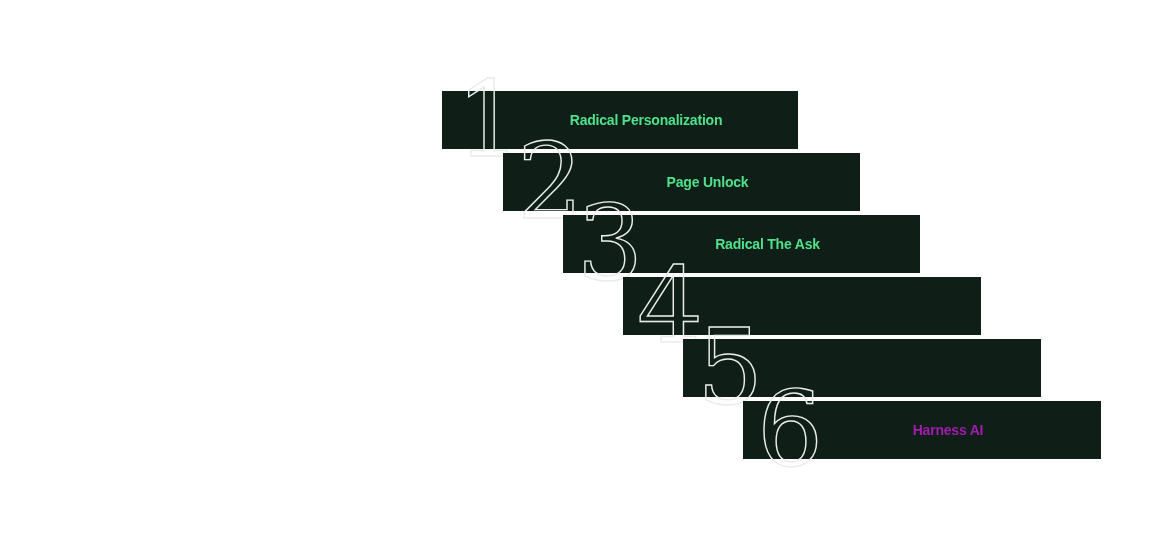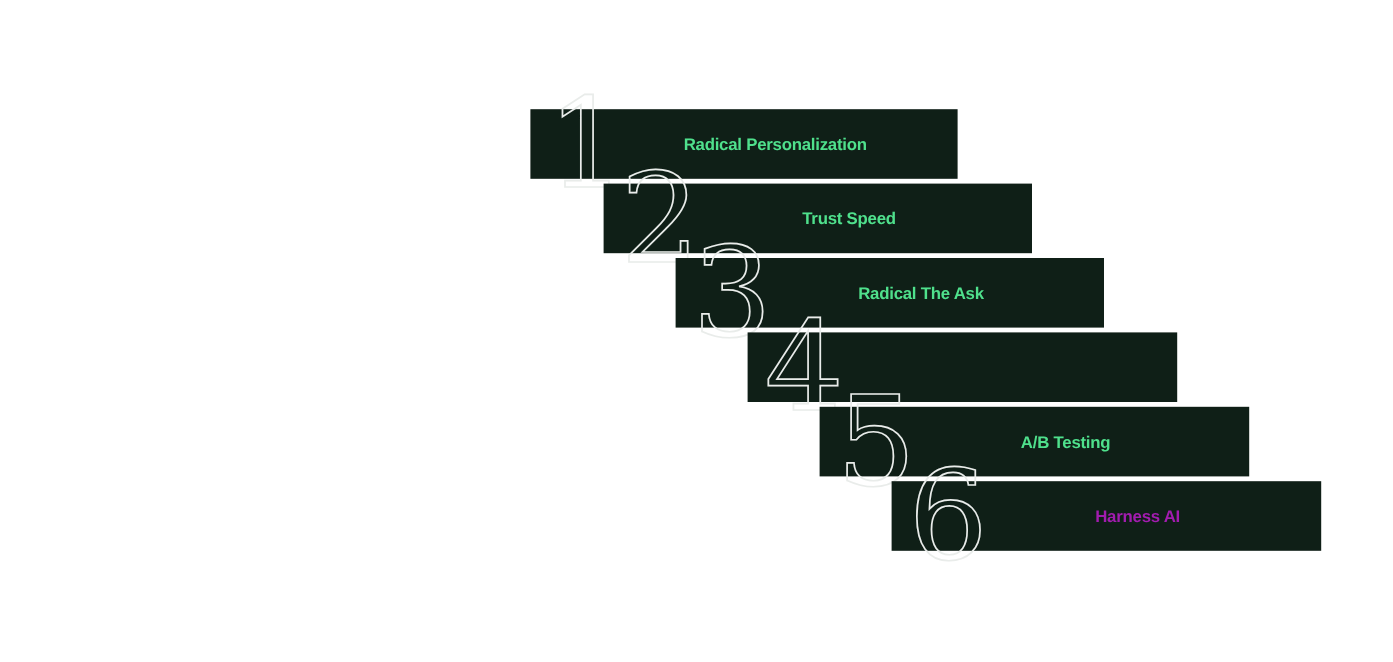--- a/index.html
+++ b/index.html
@@ -114,38 +114,37 @@
 
     <div class="step" style="left: 442px; top: 91px; width: 356px; height: 58px;">
       <div class="step-bar" style="background: rgb(15, 31, 23);"></div>
       <div class="step-numeral" style="-webkit-text-stroke: 1.4px rgb(233, 236, 234);">1</div>
       <div class="step-label" style="height: 58px; color: rgb(79, 224, 140);">Radical Personalization</div>
     </div>
 
     <div class="step" style="left: 503px; top: 153px; width: 357px; height: 58px;">
       <div class="step-bar" style="background: rgb(15, 31, 23);"></div>
       <div class="step-numeral" style="-webkit-text-stroke: 1.4px rgb(233, 236, 234);">2</div>
-      <div class="step-label" style="height: 58px; color: rgb(79, 224, 140);">Trust Speed</div>
+      <div class="step-label" style="height: 58px; color: rgb(79, 224, 140);">Page Unlock</div>
     </div>
 
     <div class="step" style="left: 563px; top: 215px; width: 357px; height: 58px;">
       <div class="step-bar" style="background: rgb(15, 31, 23);"></div>
       <div class="step-numeral" style="-webkit-text-stroke: 1.4px rgb(233, 236, 234);">3</div>
       <div class="step-label" style="height: 58px; color: rgb(79, 224, 140);">Radical The Ask</div>
     </div>
 
     <div class="step" style="left: 623px; top: 277px; width: 358px; height: 58px;">
       <div class="step-bar" style="background: rgb(15, 31, 23);"></div>
       <div class="step-numeral" style="-webkit-text-stroke: 1.4px rgb(233, 236, 234);">4</div>
     </div>
 
     <div class="step" style="left: 683px; top: 339px; width: 358px; height: 58px;">
       <div class="step-bar" style="background: rgb(15, 31, 23);"></div>
       <div class="step-numeral" style="-webkit-text-stroke: 1.4px rgb(233, 236, 234);">5</div>
-      <div class="step-label" style="height: 58px; color: rgb(79, 224, 140);">A/B Testing</div>
     </div>
 
     <div class="step" style="left: 743px; top: 401px; width: 358px; height: 58px;">
       <div class="step-bar" style="background: rgb(15, 31, 23);"></div>
       <div class="step-numeral" style="-webkit-text-stroke: 1.4px rgb(233, 236, 234);">6</div>
       <div class="step-label" style="height: 58px; color: #a21caf;">Harness AI</div>
     </div>
   </div>
 
 </div>

